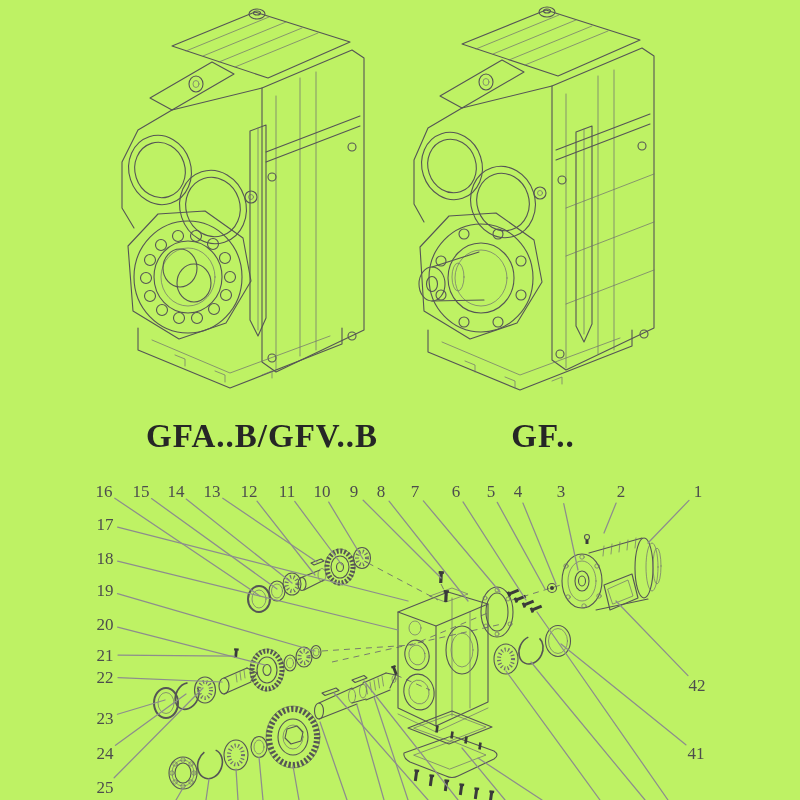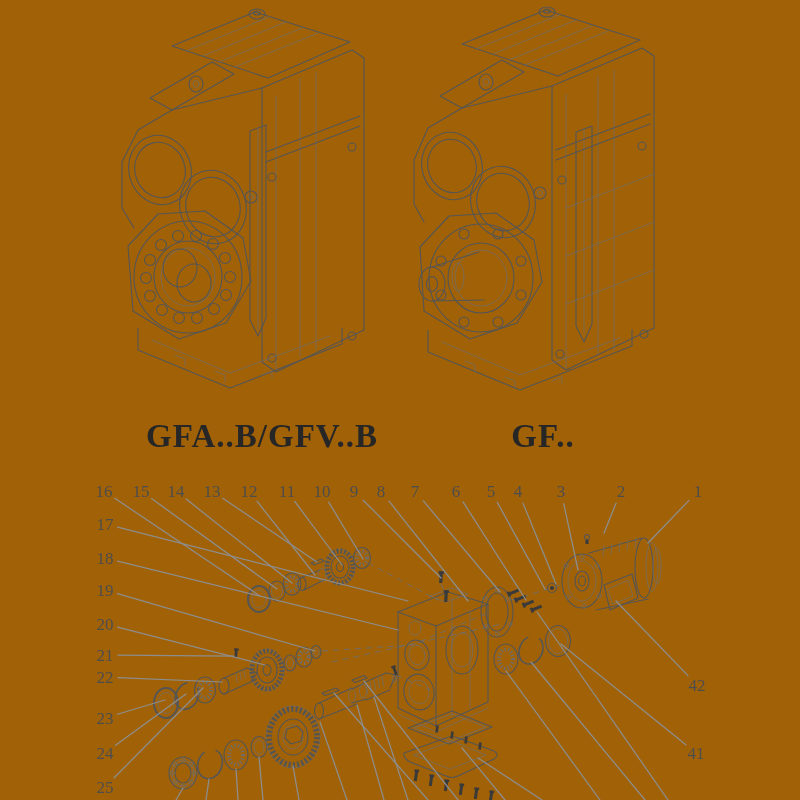--- a/index.html
+++ b/index.html
@@ -4,21 +4,21 @@
 <style>
   :root{
     --line:#555555;
     --thin:#6e6e6e;
     --leader:#8d8d8d;
     --num:#4d4d4d;
     --caption:#262626;
     --dark:#3a3a3a;
   }
   html,body{margin:0;padding:0;background:#ffffff;}
-  #stage{position:relative;width:800px;height:800px;background:#a16207;overflow:hidden;
+  #stage{position:relative;width:800px;height:800px;background:#bef264;overflow:hidden;
          font-family:"Liberation Serif",serif;}
   svg{position:absolute;left:0;top:0;}
   .ln{fill:none;stroke:var(--line);stroke-width:1.1;stroke-linejoin:round;stroke-linecap:round;}
   .thin{fill:none;stroke:var(--thin);stroke-width:0.7;stroke-linejoin:round;stroke-linecap:round;}
   .thick{fill:none;stroke:var(--line);stroke-width:2;}
   .leader{fill:none;stroke:var(--leader);stroke-width:1.25;stroke-linecap:round;}
   .dash{fill:none;stroke:var(--thin);stroke-width:0.9;stroke-dasharray:6 5;}
   .fillc{fill:var(--dark);stroke:none;}
   .gear-rim{fill:none;stroke:var(--line);stroke-width:5;stroke-dasharray:2 1.8;}
   .gear-rim-big{fill:none;stroke:var(--line);stroke-width:6;stroke-dasharray:2.3 2;}

